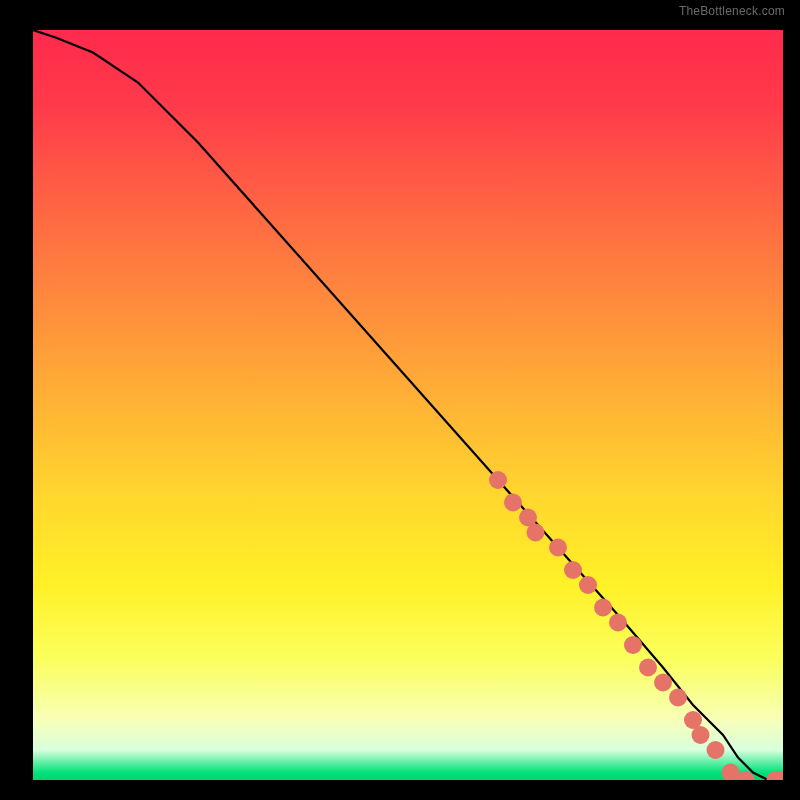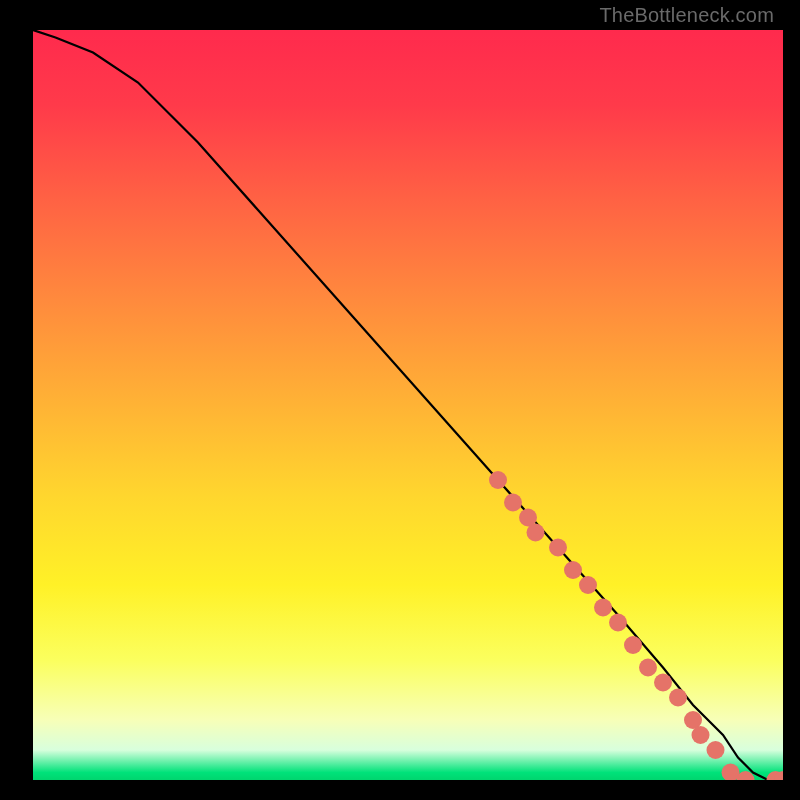--- a/index.html
+++ b/index.html
@@ -13,23 +13,23 @@
   }
   .stage {
     position: relative;
     width: 800px;
     height: 800px;
     background: #000;
   }
   .watermark {
     position: absolute;
     top: 4px;
-    right: 26px;
+    right: 15px;
     color: #6a6a6a;
-    font-size: 20px;
+    font-size: 12px;
     letter-spacing: 0.2px;
     z-index: 5;
   }
   .plot {
     position: absolute;
     left: 33px;
     top: 30px;
     width: 750px;
     height: 750px;
   }

